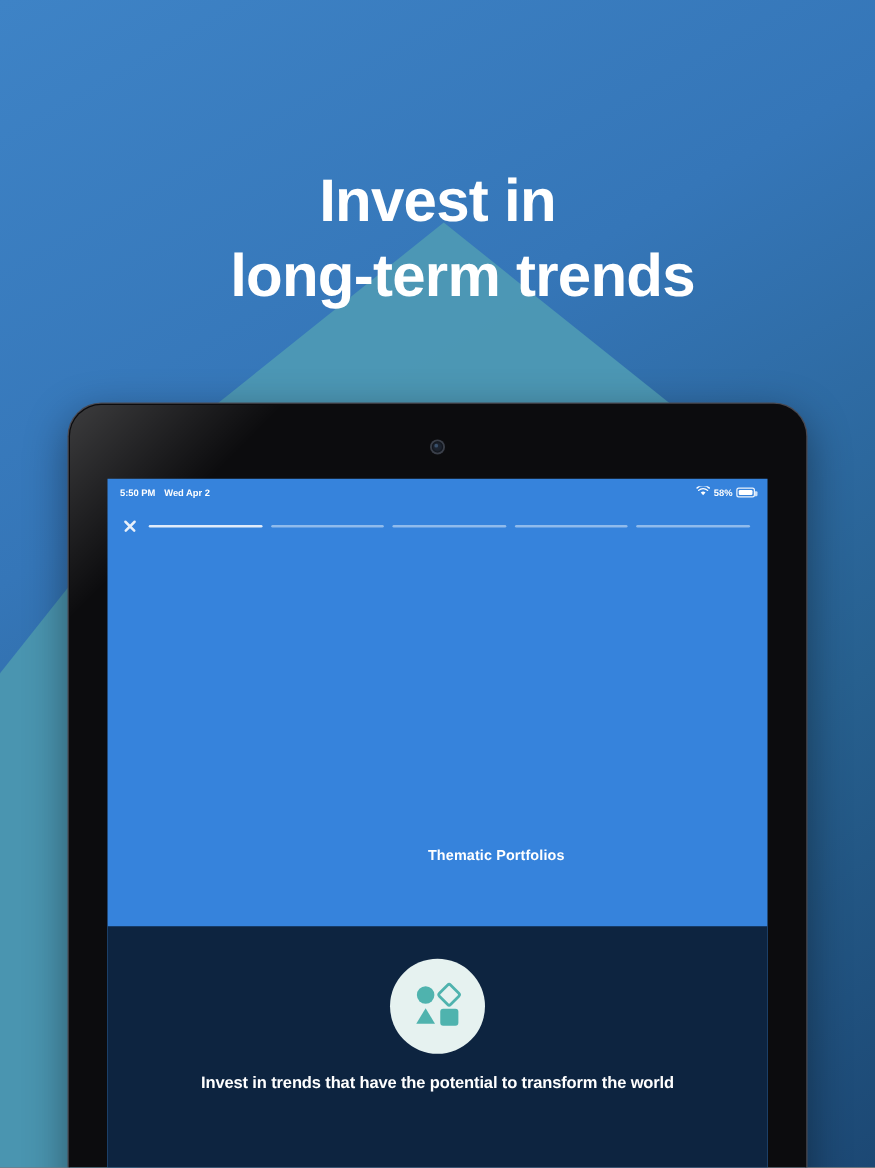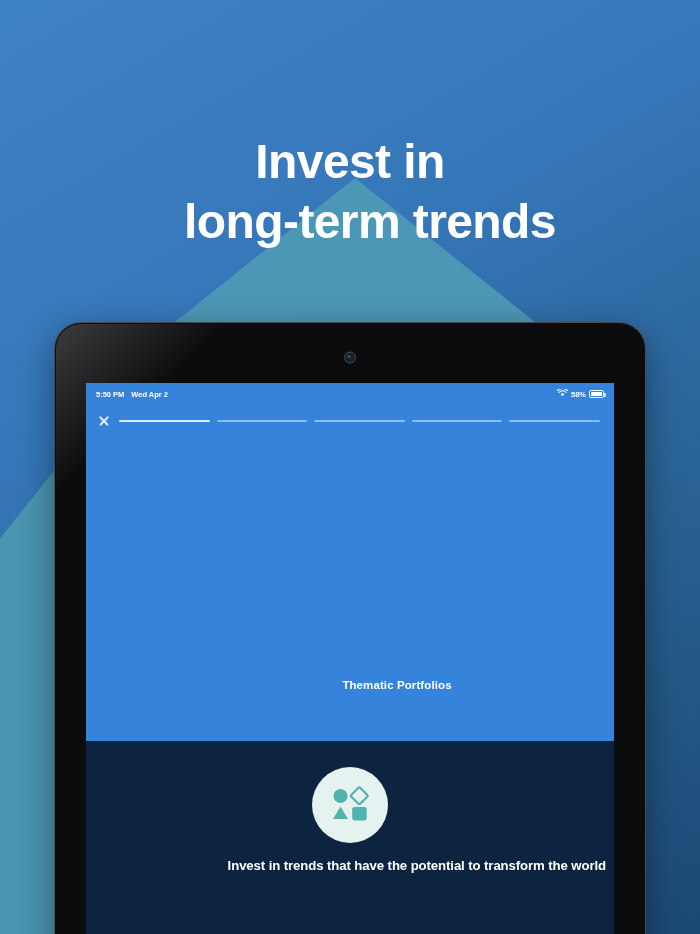--- a/index.html
+++ b/index.html
@@ -176,21 +176,21 @@
     border-radius:50%;
     background:#E6F2F0;
     display:flex; align-items:center; justify-content:center;
   }
   .badge svg{ display:block; }
 
   
   .tagline{
     position:absolute;
     top:475px; left:0; width:100%;
-    text-align:right;
+    text-align:center;
     color:#FFFFFF;
     font-size:13.2px;
     font-weight:700;
     letter-spacing:-0.1px;
     padding:0 8px;
   }
 </style>
 </head>
 <body>
 

